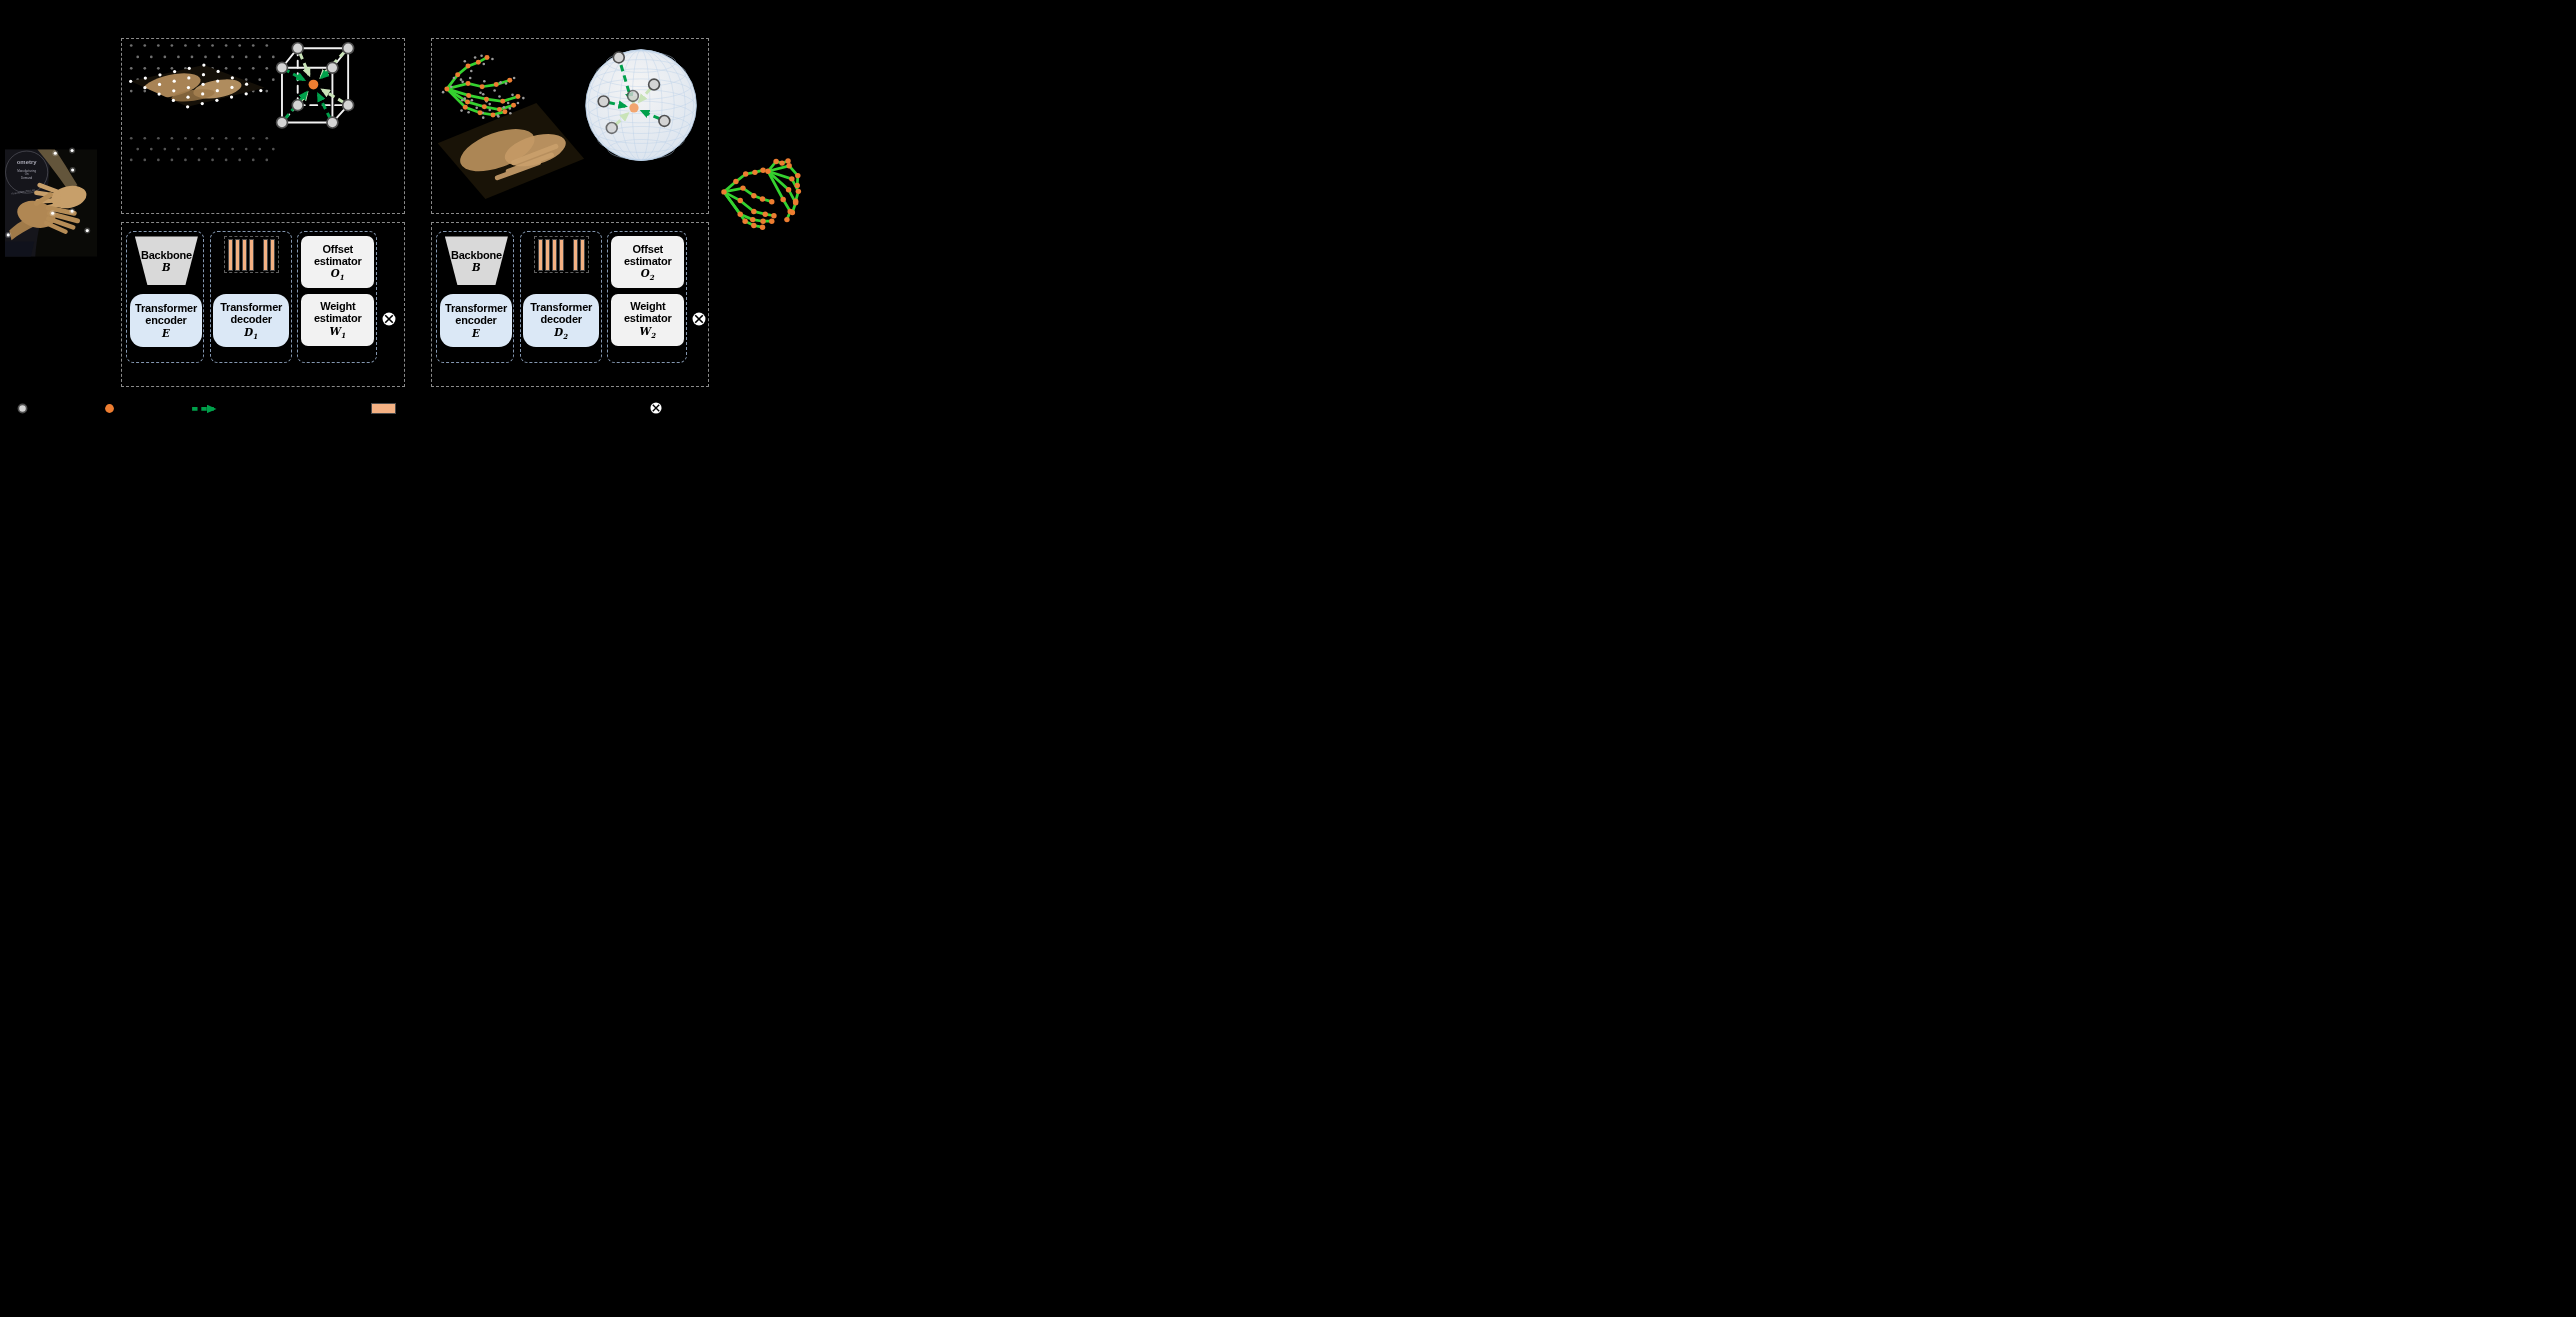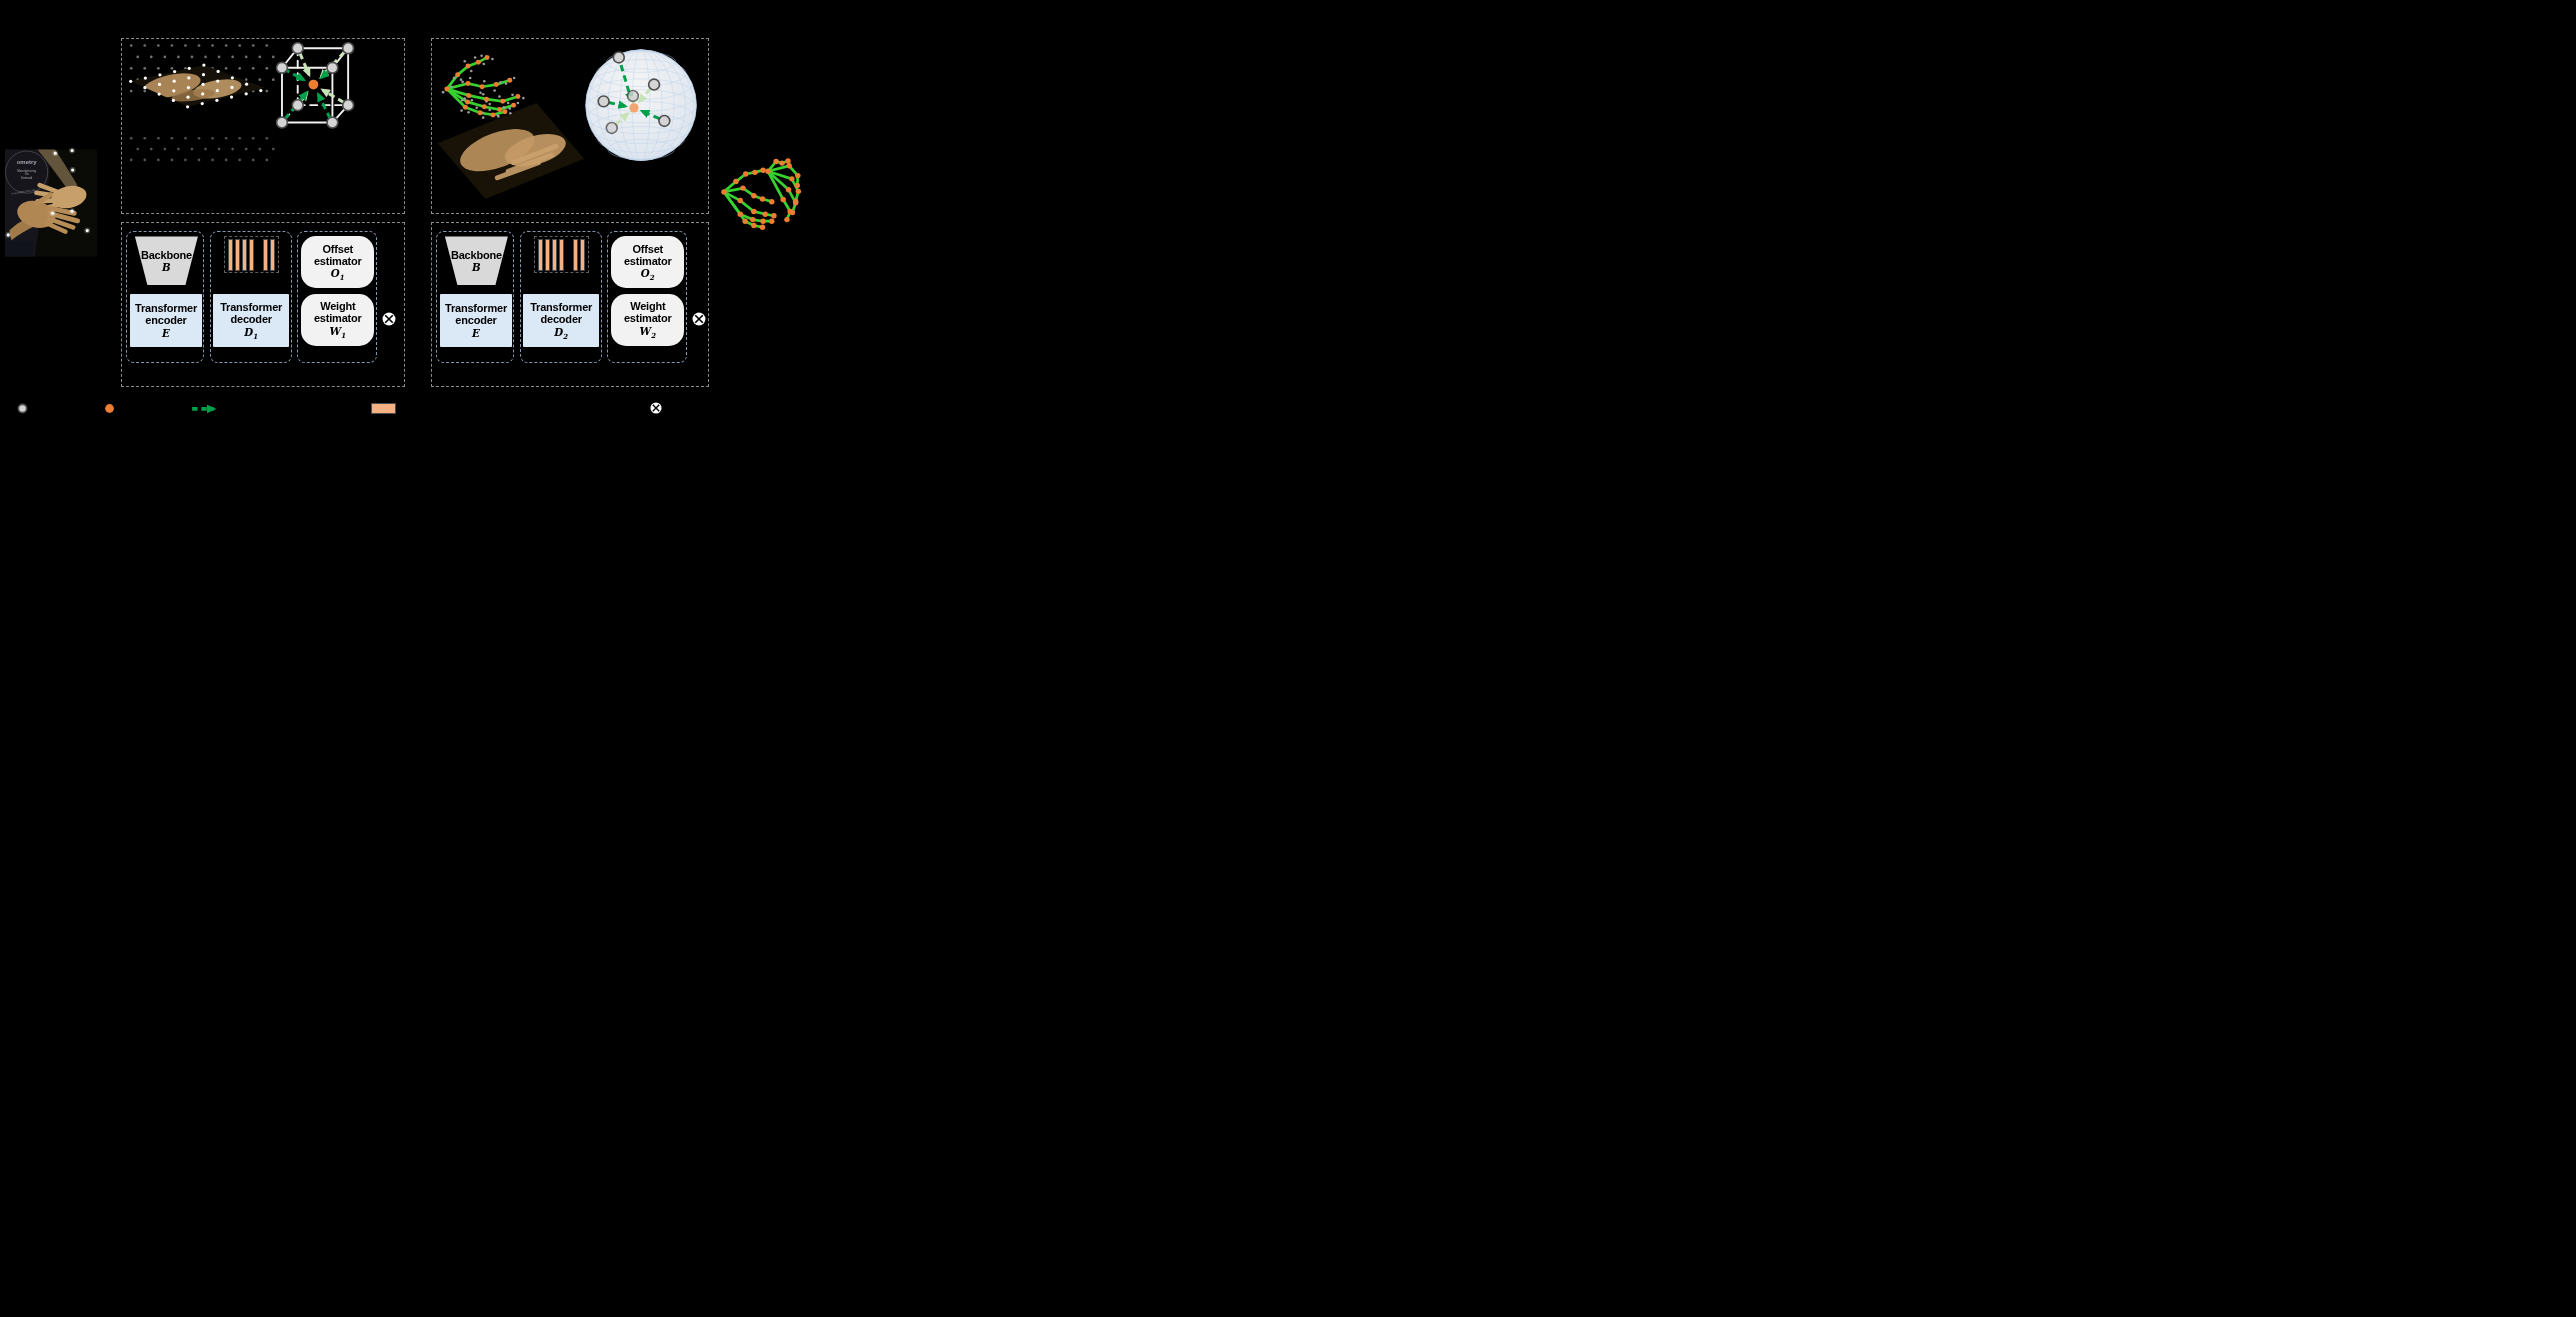--- a/index.html
+++ b/index.html
@@ -17,22 +17,22 @@
 
   .mod{position:absolute;display:flex;flex-direction:column;align-items:center;
        justify-content:center;text-align:center;overflow:visible}
   .mod-name{font-weight:bold;font-size:11px;line-height:1.1;white-space:pre-line;
             letter-spacing:-0.2px;color:var(--text,#000)}
   .mod-sym{font-family:"DejaVu Serif",serif;font-style:italic;font-weight:bold;
            font-size:10.3px;margin-top:0.5px;color:var(--text,#000)}
   .mod-sym sub{font-size:7px}
   .backbone{left:7.6px;top:4.3px;width:63px;height:49px;background:var(--backbone-fill,#d9d9d9);
             clip-path:polygon(0 0,100% 0,80% 100%,20% 100%)}
-  .bluebox{background:var(--module-blue,#dbe8f6);border-radius:1px}
-  .whitebox{background:var(--module-white,#f2f2f2);border-radius:15px}
+  .bluebox{background:var(--module-blue,#dbe8f6);border-radius:13px}
+  .whitebox{background:var(--module-white,#f2f2f2);border-radius:7px}
 
   .tokens{position:absolute;left:13px;top:4.3px;width:55px;height:37px;
           border:1.1px dashed #5f5f5f;display:flex;align-items:center;justify-content:center}
   .token-bar{width:5.4px;height:31.5px;background:var(--bar-fill,#f4b183);
              border:1.1px solid var(--bar-border,#4a4a4a);margin:0 0.8px}
   .token-gap{width:7px}
 
   .otimes{position:absolute}
 
   

